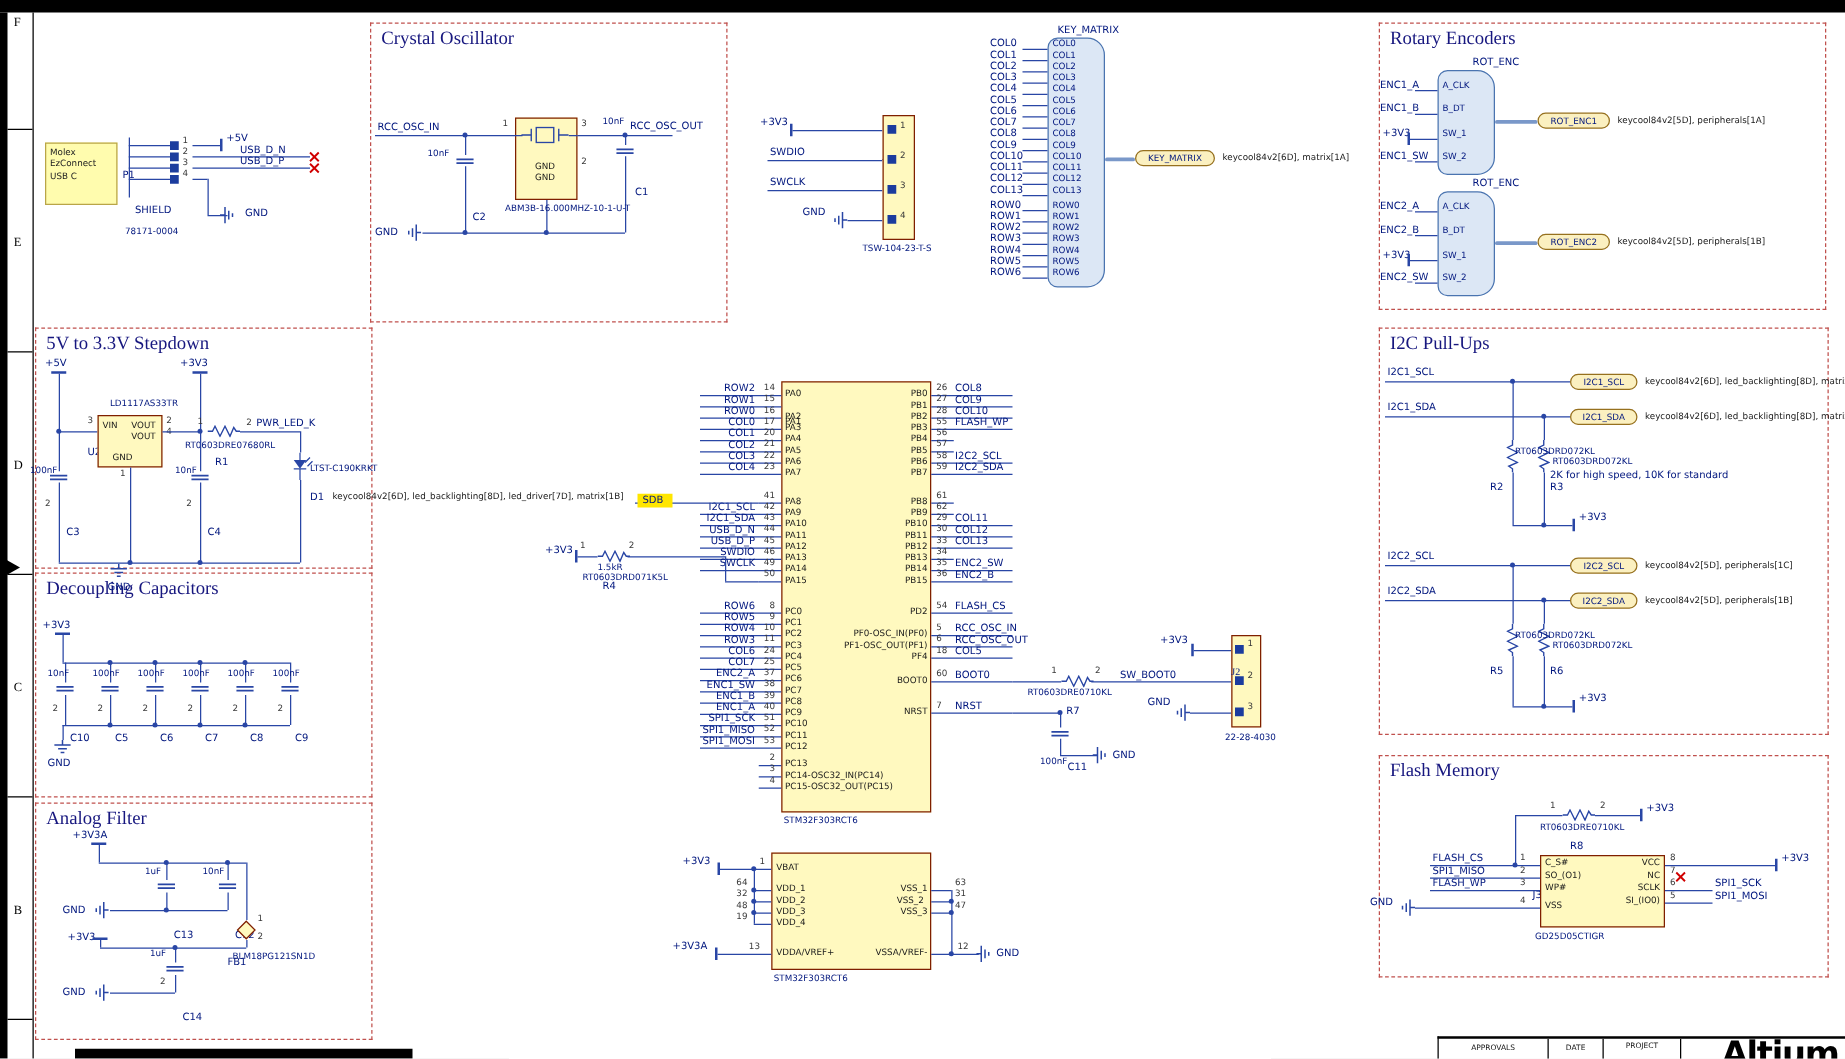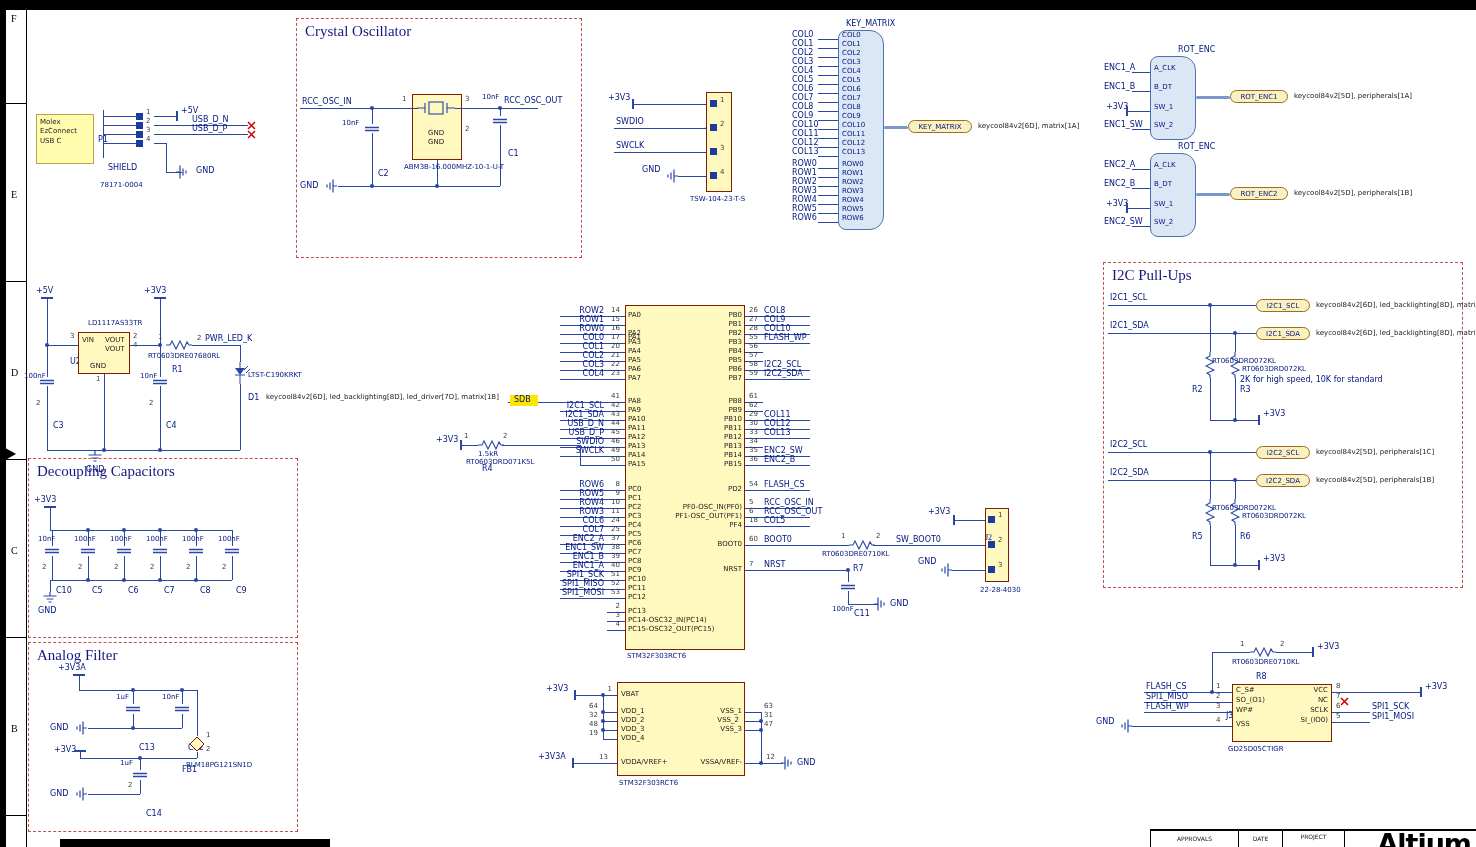--- a/index.html
+++ b/index.html
@@ -44,28 +44,37 @@
   .tb-logo{position:absolute;right:6px;top:-3px;font-size:27px;font-weight:700;color:#000;
            letter-spacing:-1px;font-family:"DejaVu Sans",sans-serif;}
 </style>
 </head>
 <body>
 
 <div id="canvas">
   <div class="sec" style="left:296px;top:18px;width:286px;height:240px">
     <span class="sec-title">Crystal Oscillator</span>
   </div>
+  <div class="sec" style="left:1103px;top:18px;width:358px;height:230px">
+    <span class="sec-title">Rotary Encoders</span>
+  </div>
+  <div class="sec" style="left:28px;top:262px;width:270px;height:193px">
+    <span class="sec-title">5V to 3.3V Stepdown</span>
+  </div>
   <div class="sec" style="left:28px;top:458px;width:270px;height:180px">
     <span class="sec-title">Decoupling Capacitors</span>
   </div>
   <div class="sec" style="left:28px;top:642px;width:270px;height:190px">
     <span class="sec-title">Analog Filter</span>
   </div>
   <div class="sec" style="left:1103px;top:262px;width:360px;height:326px">
     <span class="sec-title">I2C Pull-Ups</span>
+  </div>
+  <div class="sec" style="left:1103px;top:604px;width:360px;height:178px">
+    <span class="sec-title">Flash Memory</span>
   </div>
 
   <div class="titleblock">
     <span class="tb-cell tb-appr">APPROVALS</span>
     <span class="tb-cell tb-date">DATE</span>
     <span class="tb-cell tb-proj">PROJECT</span>
     <span class="tb-logo">Altium</span>
   </div>
 <div class="r-blk" style="position: absolute; left: 0px; top: 0px; width: 1476px; height: 10px;"></div>
     <div class="r-blk" style="position: absolute; left: 0px; top: 10px; width: 6px; height: 837px;"></div>

